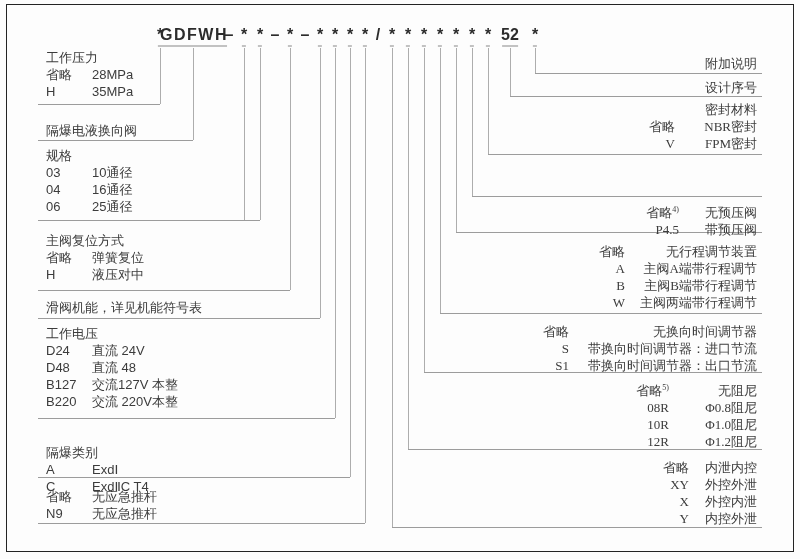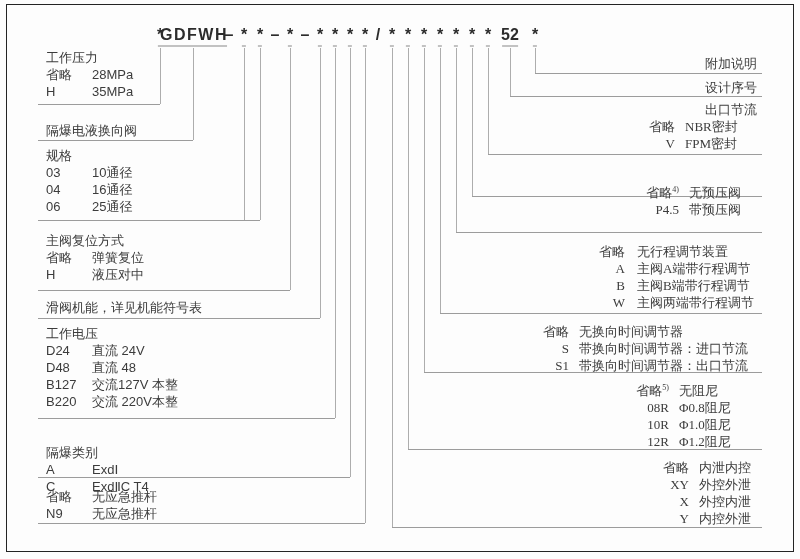--- a/index.html
+++ b/index.html
@@ -16,21 +16,21 @@
   .vl{position:absolute;width:1px;background:#adadad;}
   .hl{position:absolute;height:1px;background:#9c9c9c;}
   
   .sec{position:absolute;left:46px;font-size:13px;line-height:17px;white-space:nowrap;}
   .lrow{display:flex;}
   .lcode{flex:none;width:46px;}
   
   .rsec{position:absolute;right:43px;font-size:13px;line-height:17px;text-align:right;white-space:nowrap;font-family:Liberation Serif, serif;}
   .rrow{display:flex;justify-content:flex-end;}
   .rcode{flex:none;text-align:right;min-width:36px;}
-  .rdesc{flex:none;text-align:left;margin-left:10px;}
+  .rdesc{flex:none;text-align:right;margin-left:10px;}
   .rs3 .rdesc{width:72px;} .rs4 .rdesc,.rs5 .rdesc{width:68px;}
   .rs6 .rdesc{width:120px;margin-left:12px;} .rs7 .rdesc{width:178px;}
   .rs8 .rdesc{width:78px;} .rs9 .rdesc{width:58px;}
   sup{font-size:8px;line-height:0;}
 </style>
 </head>
 <body>
 
 <div class="page">
   <div class="frame"></div>
@@ -190,33 +190,33 @@
 
   <div class="rsec" style="top:55px">
     <div>附加说明</div>
   </div>
 
   <div class="rsec" style="top:79px">
     <div>设计序号</div>
   </div>
 
   <div class="rsec rs3" style="top:101px">
-    <div>出口节流</div>
+    <div>密封材料</div>
     <div class="rrow">
       <span class="rcode">省略</span>
       <span class="rdesc">NBR密封</span>
       </div>
     <div class="rrow">
       <span class="rcode">V</span>
       <span class="rdesc">FPM密封</span>
       </div>
   </div>
 
 
-  <div class="rsec rs5" style="top:184px">
+  <div class="rsec rs5" style="top:204px">
     <div class="rrow">
       <span class="rcode"><span>省略</span><sup>4)</sup></span>
       <span class="rdesc">无预压阀</span>
       </div>
     <div class="rrow">
       <span class="rcode">P4.5</span>
       <span class="rdesc">带预压阀</span>
       </div>
   </div>
 

